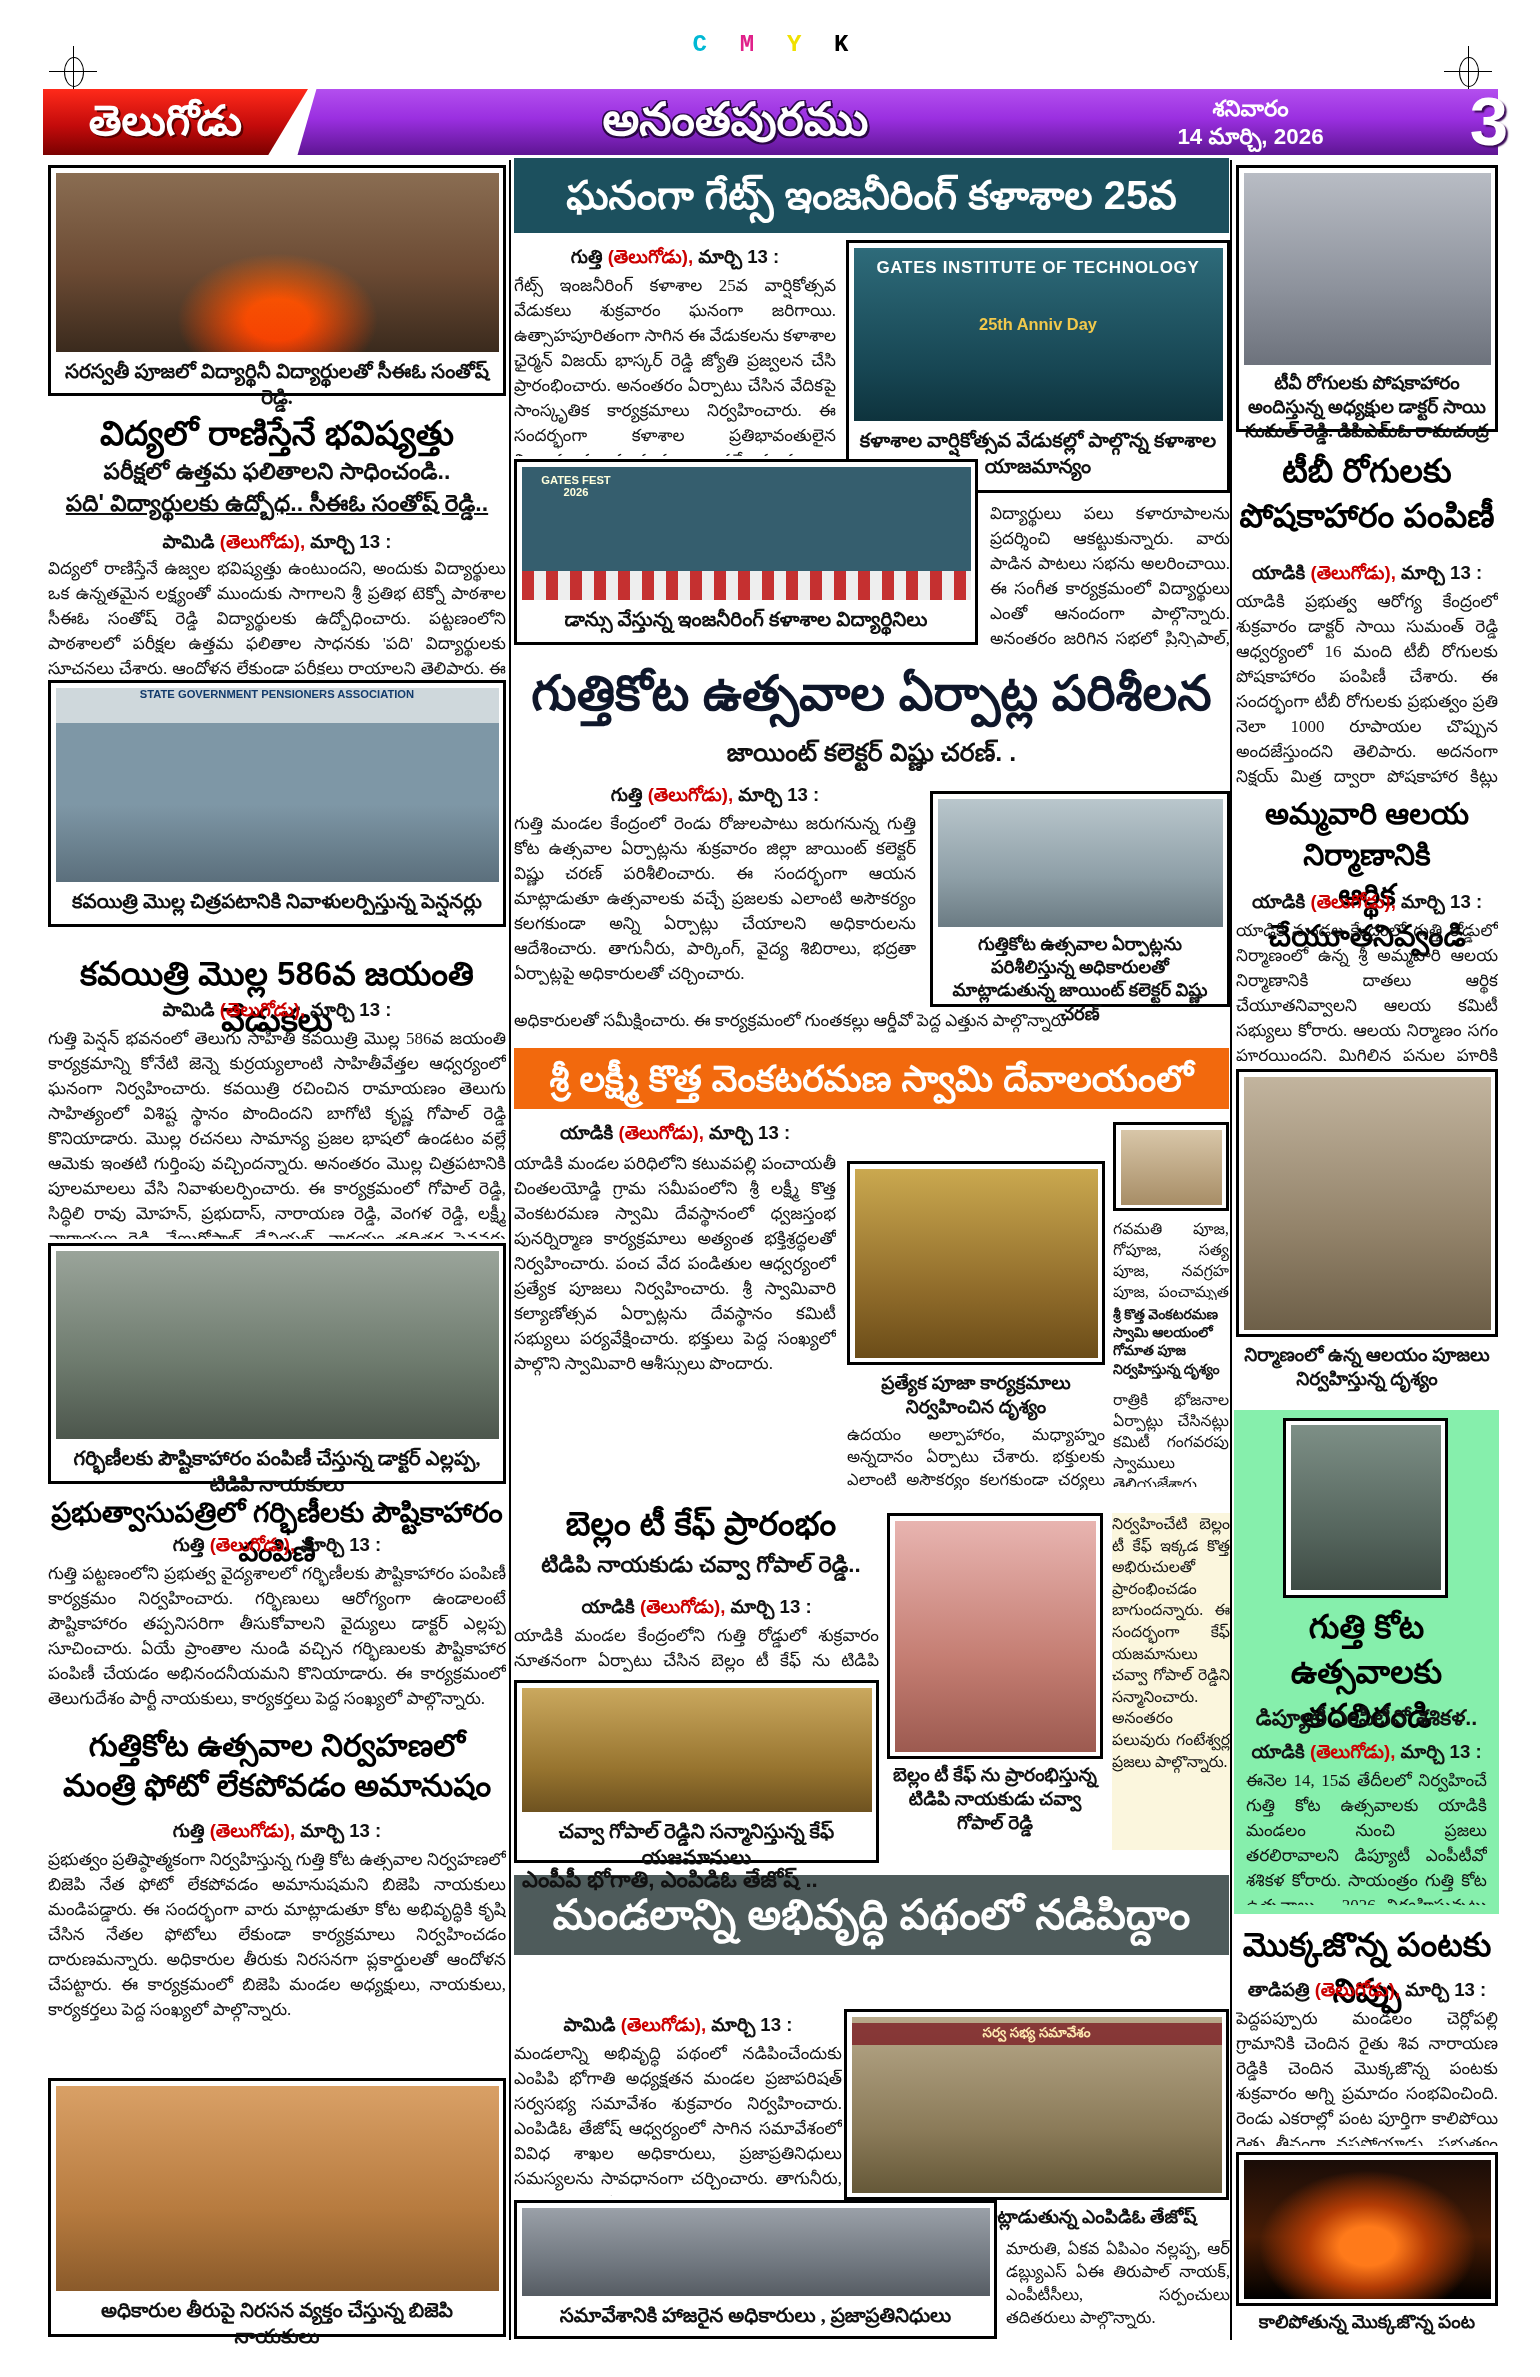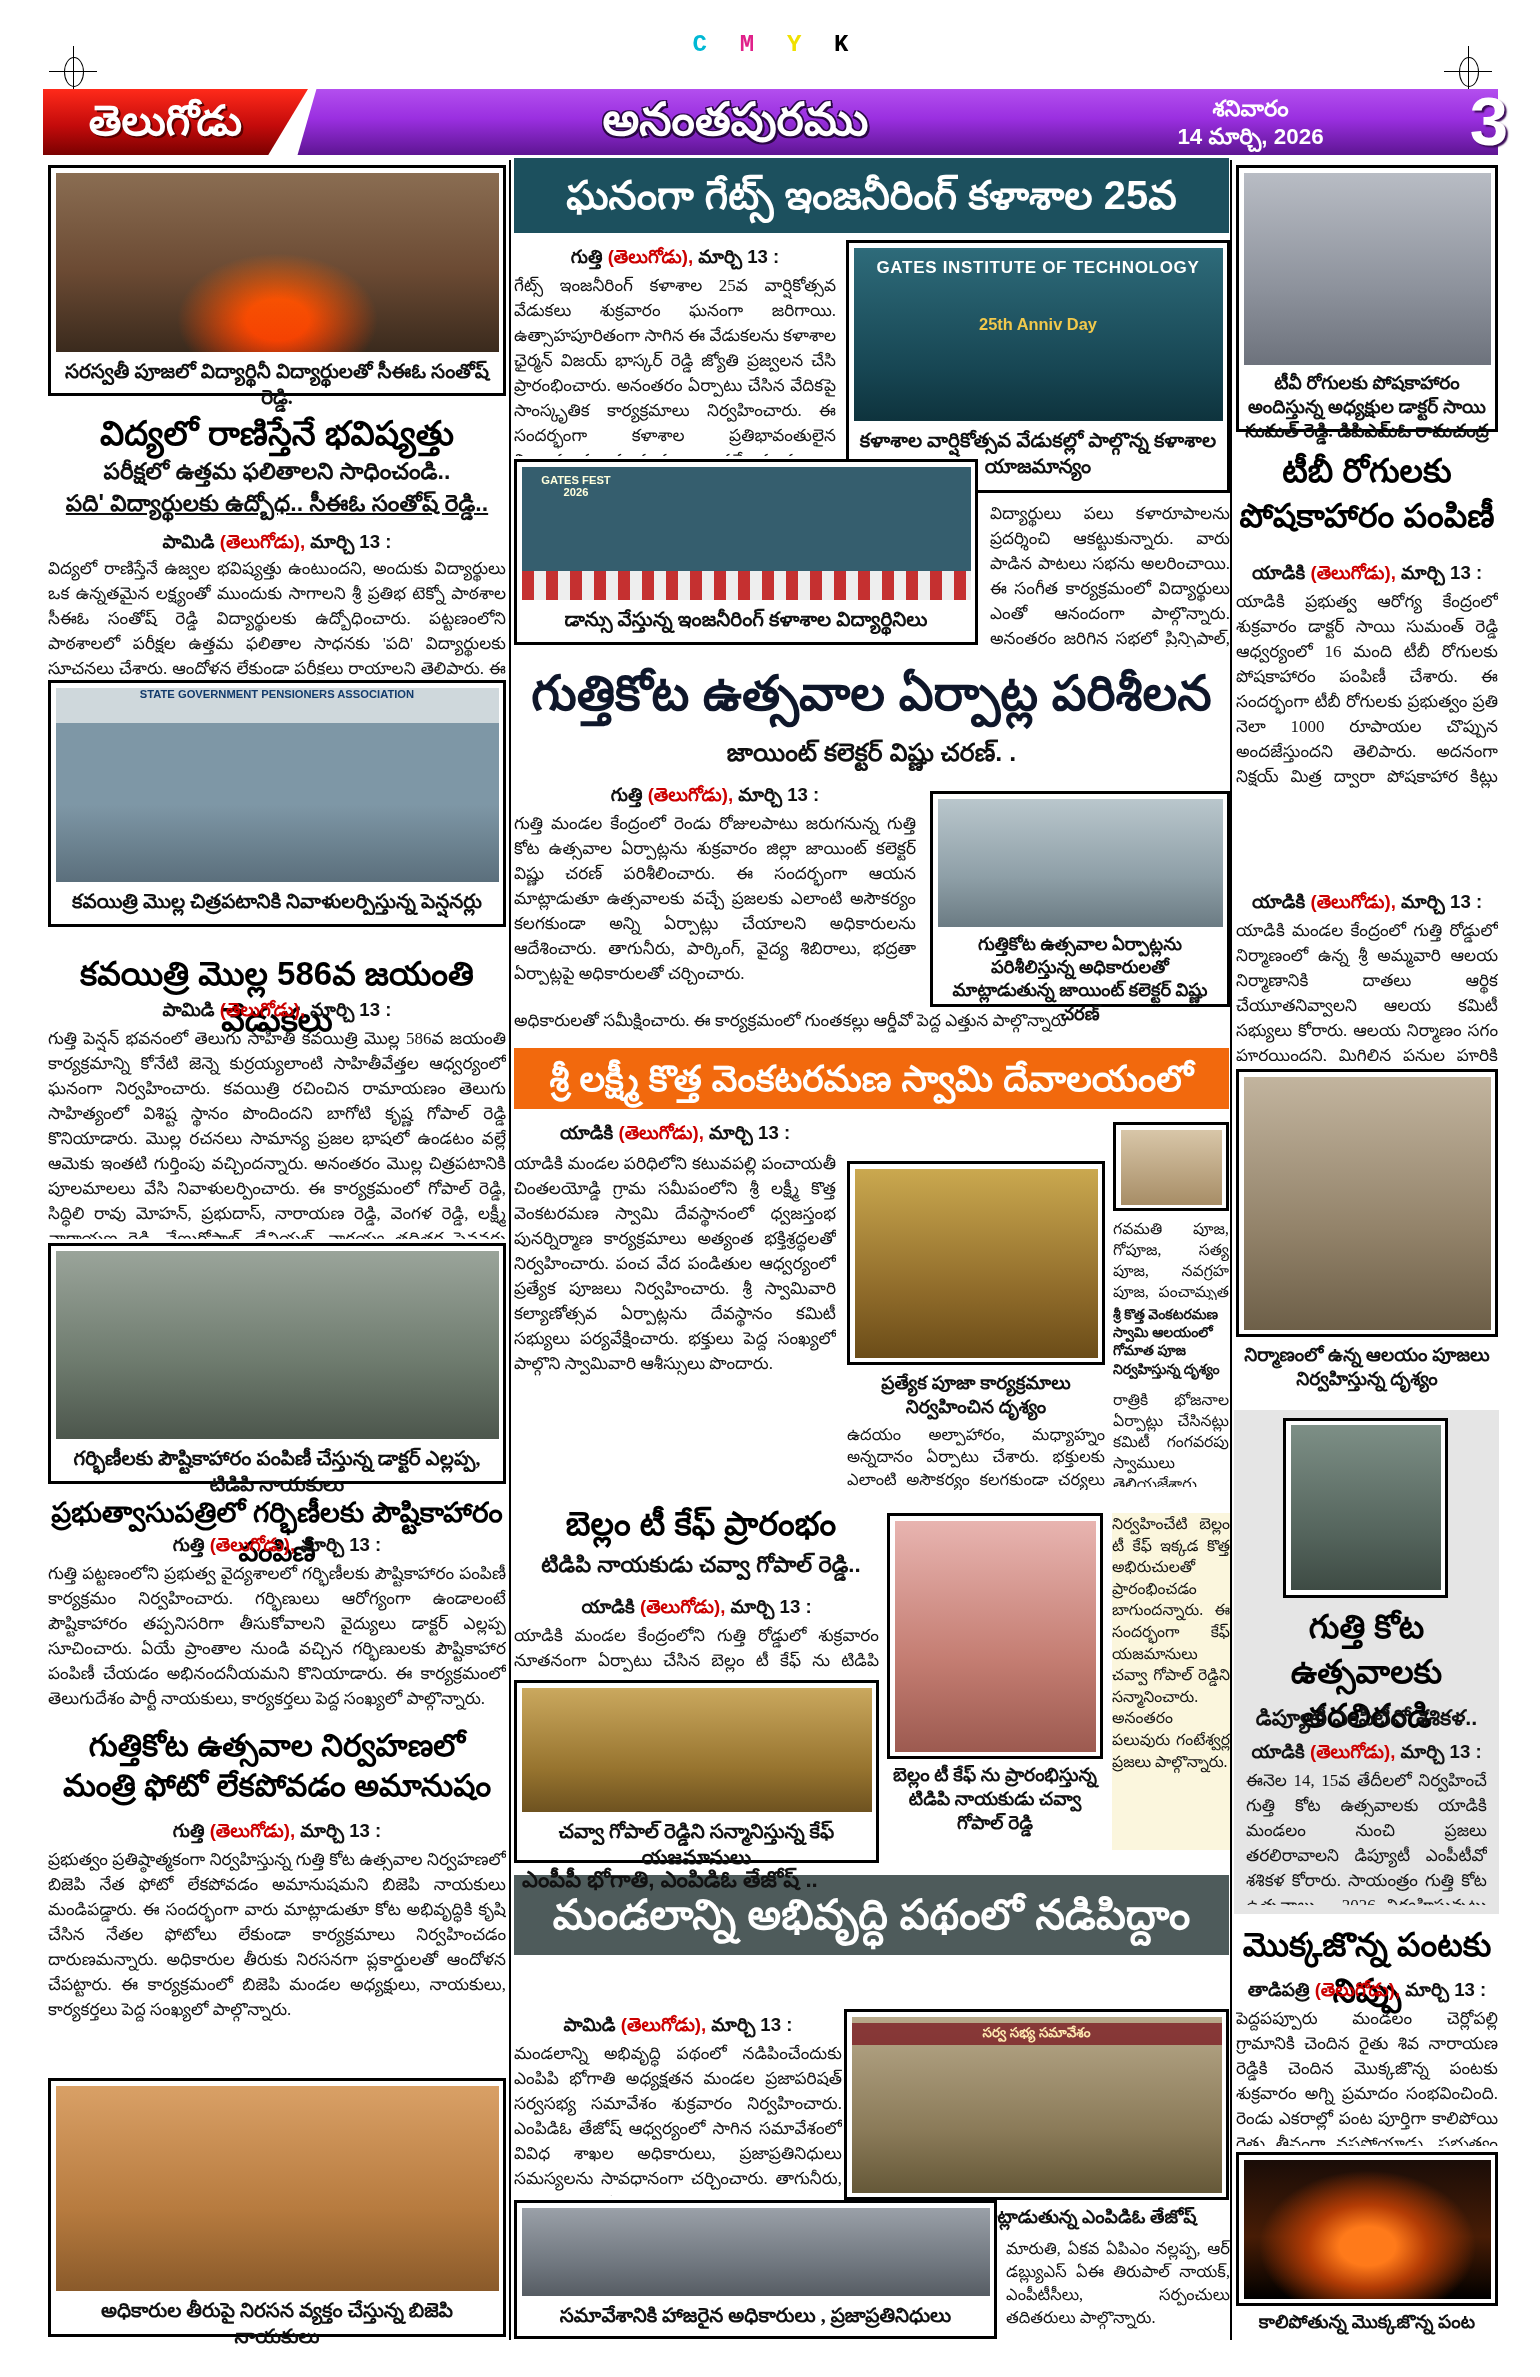--- a/index.html
+++ b/index.html
@@ -219,31 +219,35 @@
 
   <div class="abs hL" style="left:1236px;top:449px;width:262px;font-size:33px;line-height:1.35;">
     <div>టీబీ రోగులకు</div>
     <div>పోషకాహారం పంపిణీ</div>
   </div>
   <div class="abs dl" style="left:1236px;top:562px;width:262px;">
     <span>యాడికి</span> <span class="brand">(తెలుగోడు),</span> <span>మార్చి 13 :</span>
   </div>
   <div class="abs bd" style="left:1236px;top:589px;width:262px;height:200px;">యాడికి ప్రభుత్వ ఆరోగ్య కేంద్రంలో శుక్రవారం డాక్టర్ సాయి సుమంత్ రెడ్డి ఆధ్వర్యంలో 16 మంది టీబీ రోగులకు పోషకాహారం పంపిణీ చేశారు. ఈ సందర్భంగా టీబీ రోగులకు ప్రభుత్వం ప్రతి నెలా 1000 రూపాయల చొప్పున అందజేస్తుందని తెలిపారు. అదనంగా నిక్షయ్ మిత్ర ద్వారా పోషకాహార కిట్లు అందజేస్తున్నారు. రోగులు క్రమం తప్పకుండా మాత్రలు వేసుకొని టీబీని జయించవచ్చన్నారు. ఈ కార్యక్రమంలో డిపిఎమ్ఓ రామచంద్ర, కమ్యూనిటీ హెల్త్ ఆఫీసర్లు, సిబ్బంది, ఆశా కార్యకర్తలు పాల్గొన్నారు.</div>
 
+  <div class="abs hL" style="left:1236px;top:794px;width:262px;font-size:30px;line-height:1.35;">
+    <div>అమ్మవారి ఆలయ నిర్మాణానికి</div>
+    <div>ఆర్థిక చేయూతనివ్వండి</div>
+  </div>
   <div class="abs dl" style="left:1236px;top:891px;width:262px;">
     <span>యాడికి</span> <span class="brand">(తెలుగోడు),</span> <span>మార్చి 13 :</span>
   </div>
   <div class="abs bd" style="left:1236px;top:918px;width:262px;height:143px;">యాడికి మండల కేంద్రంలో గుత్తి రోడ్డులో నిర్మాణంలో ఉన్న శ్రీ అమ్మవారి ఆలయ నిర్మాణానికి దాతలు ఆర్థిక చేయూతనివ్వాలని ఆలయ కమిటీ సభ్యులు కోరారు. ఆలయ నిర్మాణం సగం పూర్తయిందని, మిగిలిన పనుల పూర్తికి విరాళాలు అవసరమని తెలిపారు. భక్తులు ముందుకు వచ్చి విరాళాలు అందించాలని కోరారు.</div>
 
   <div class="abs pbox" style="left:1236px;top:1069px;width:262px;height:268px;">
     <div class="pimg" style="height:253px;background:linear-gradient(180deg,#c2b49e,#93836a 60%,#6d5f48);"></div>
   </div>
   <div class="abs capline" style="left:1236px;top:1343px;width:262px;font-size:18.6px;">నిర్మాణంలో ఉన్న ఆలయం పూజలు నిర్వహిస్తున్న దృశ్యం</div>
 
-  <div class="abs" style="left:1234px;top:1410px;width:265px;height:504px;background:#e5e5e5;">
+  <div class="abs" style="left:1234px;top:1410px;width:265px;height:504px;background:#86efac;">
     <div class="abs pbox" style="left:49px;top:7.5px;width:165px;height:180px;">
       <div class="pimg" style="height:165px;background:linear-gradient(180deg,#7d8f86,#55655d 65%,#3e4b44);"></div>
     </div>
     <div class="abs hL" style="left:0;top:195px;width:265px;font-size:33px;line-height:1.35;">
       <div>గుత్తి కోట ఉత్సవాలకు</div>
       <div>తరలిరండి</div>
     </div>
     <div class="abs sub" style="left:0;top:295px;width:265px;font-size:21.6px;">డిప్యూటీ ఎంపీటీవో శశికళ..</div>
     <div class="abs dl" style="left:0;top:331px;width:265px;">
       <span>యాడికి</span> <span class="brand">(తెలుగోడు),</span> <span>మార్చి 13 :</span>

